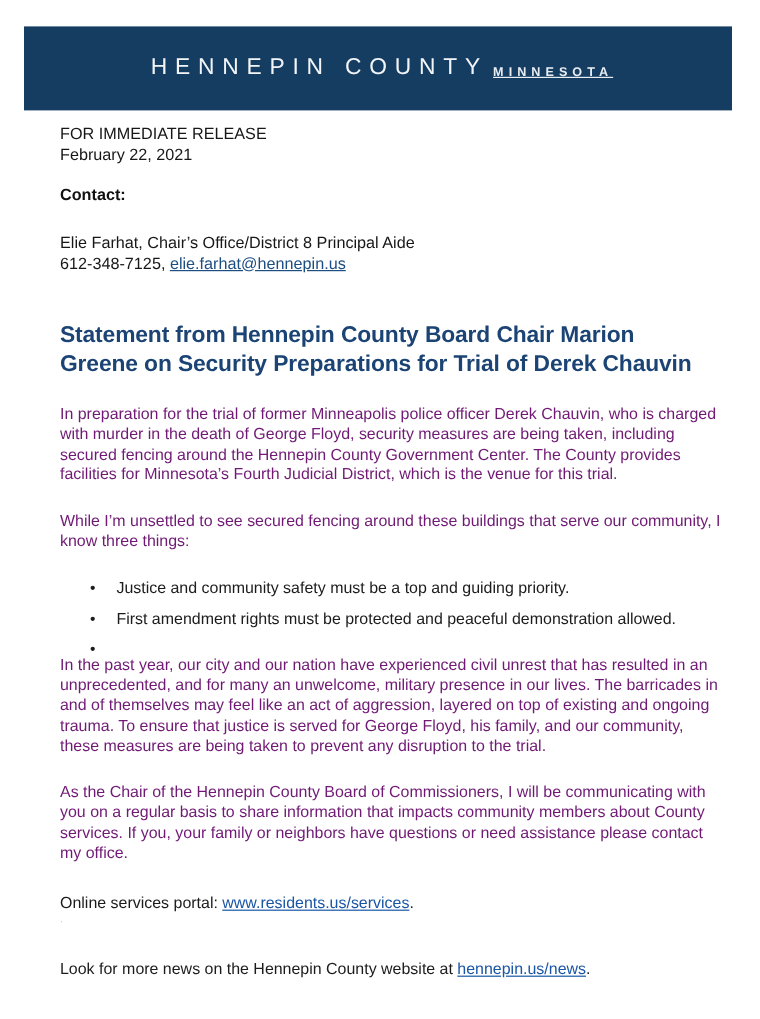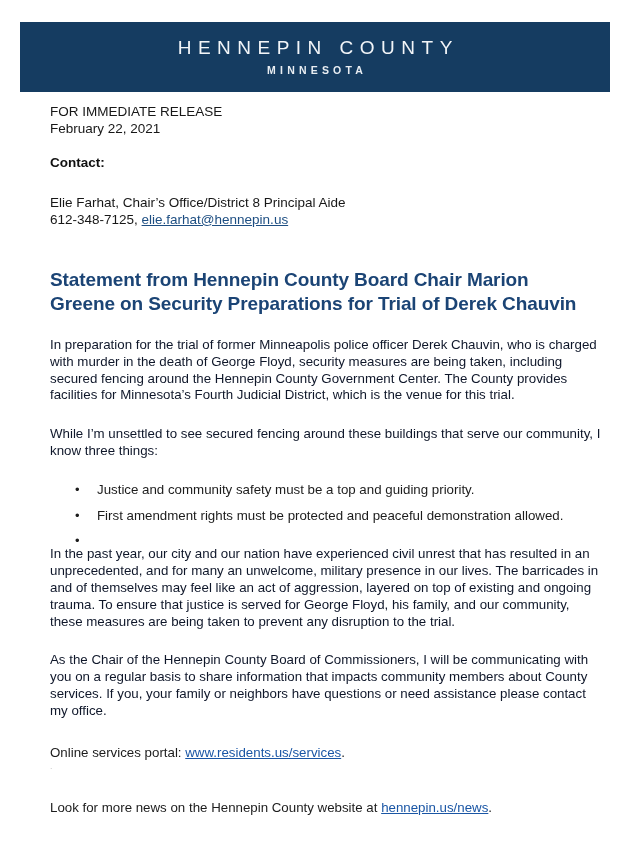--- a/index.html
+++ b/index.html
@@ -25,41 +25,41 @@
 
   
   .banner {
     position: absolute;
     left: 20px;
     top: 22px;
     width: 590px;
     height: 70px;
     background: #153c61;
     display: flex;
-    flex-direction: column;
     align-items: center;
     justify-content: center;
   }
   .banner-title {
     color: #f2f5f8;
     font-size: 19px;
     font-weight: 400;
     letter-spacing: 6.5px;
     line-height: 1.1;
     text-indent: 6.5px;
     white-space: nowrap;
   }
   .banner-sub {
     color: #e8edf2;
     font-size: 10.5px;
     font-weight: 700;
     letter-spacing: 4.2px;
     text-indent: 4.2px;
     margin-top: 5px;
     white-space: nowrap;
+    text-decoration: underline;
   }
 
   
   .content {
     position: absolute;
     left: 50px;
     top: 104px;
     width: 552px;
   }
 
@@ -103,21 +103,21 @@
     line-height: 23.5px;
     letter-spacing: -0.1px;
     max-width: 545px;
   }
 
   p.body-para {
     margin: 0;
     margin-top: 22px;
     font-size: 13.3px;
     line-height: 16.8px;
-    color: #0f172a;
+    color: #701a75;
     max-width: 552px;
   }
 
   ul.bullets {
     list-style: none;
     margin: 0;
     margin-top: 22px;
     padding: 0;
   }
   ul.bullets li {

